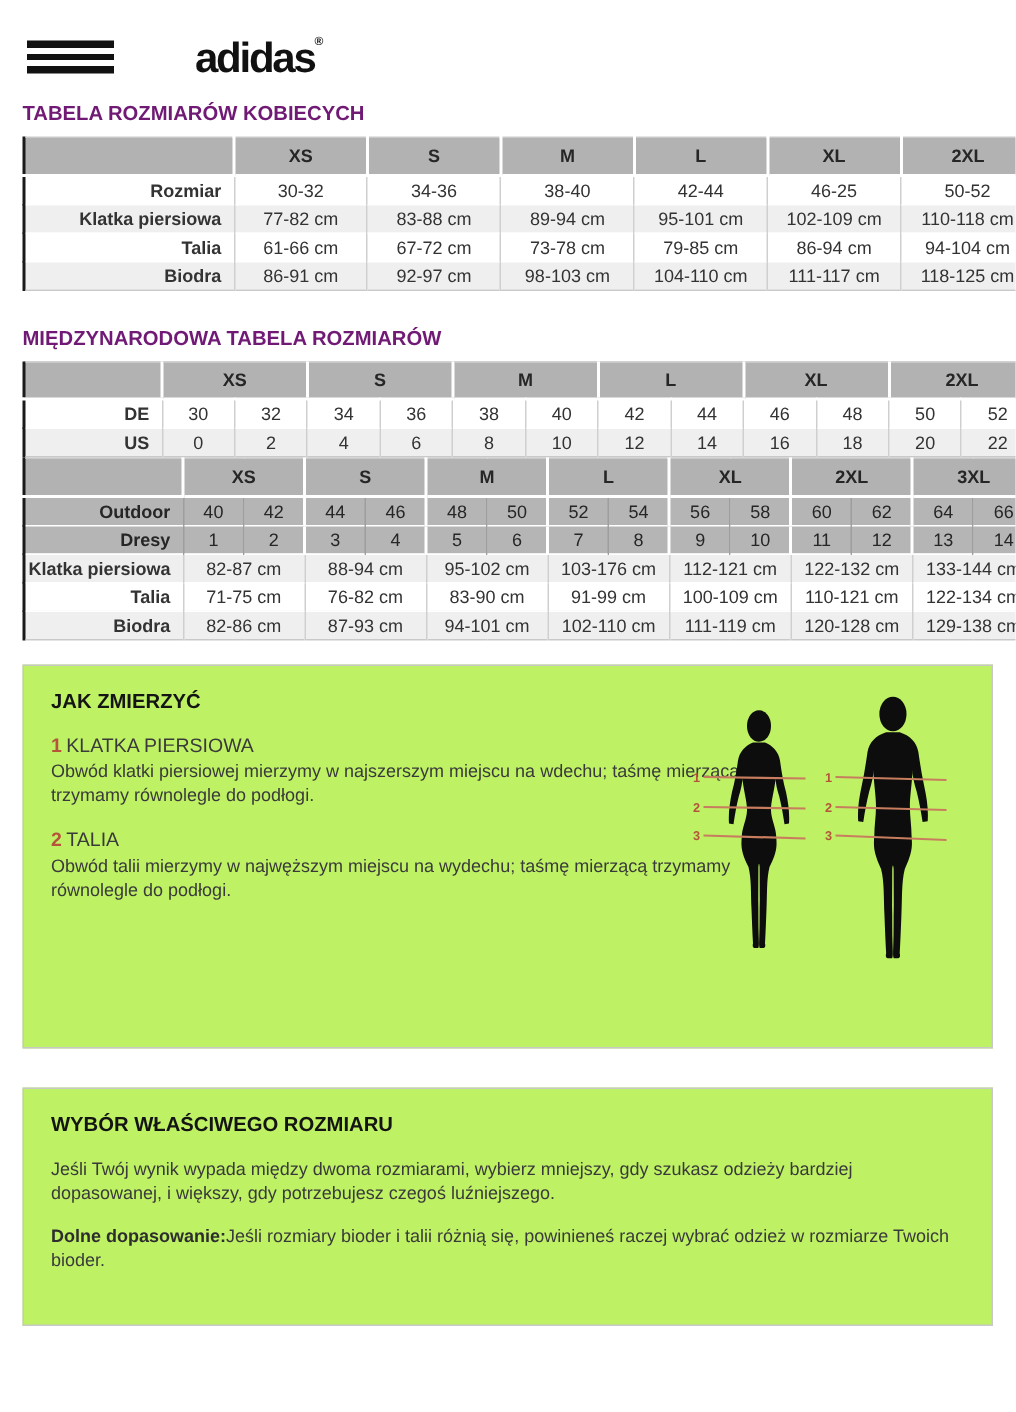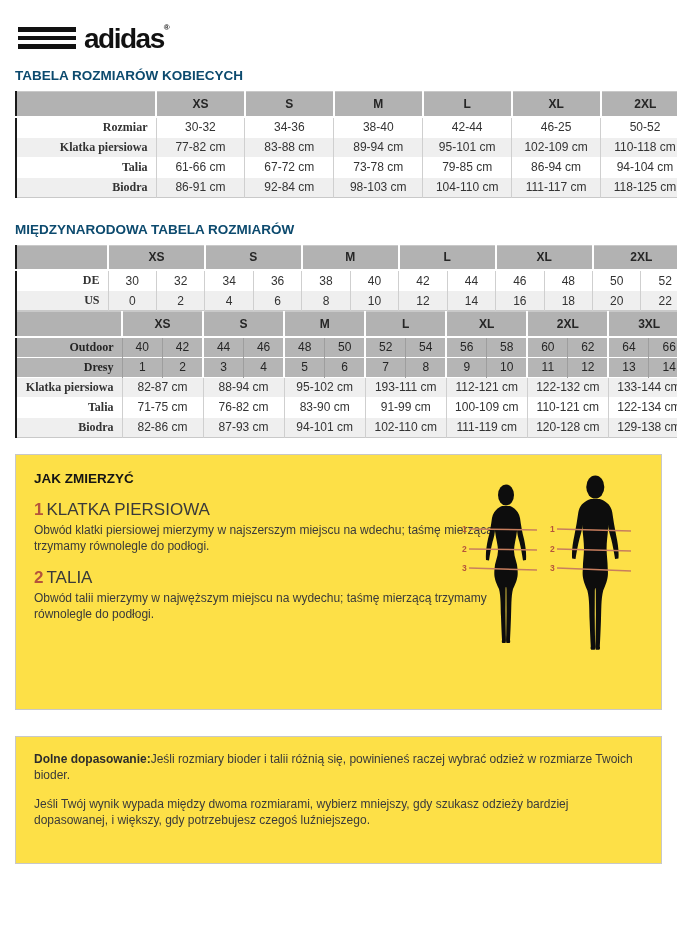--- a/index.html
+++ b/index.html
@@ -4,67 +4,67 @@
 <style>
   * { box-sizing: border-box; }
   html,body { margin:0; padding:0; }
   body {
     width: 677px; min-height: 941px; background:#fff;
     font-family: "Liberation Sans", sans-serif; color:#3a3a3a;
   }
   .page { padding: 20px 15px 18px 15px; }
 
   
-  .logo { display:flex; align-items:center; height:32px; margin:2px 0 14px 3px; }
+  .logo { display:flex; align-items:center; height:32px; margin:2px 0 14px 3px;gap:46px; }
   .stripes { display:flex; flex-direction:column; gap:4px; margin-right:8px; }
   .stripes .bar { width:58px; height:4.5px; background:#111; }
   .wordmark { font-size:28px; font-weight:bold; color:#111; letter-spacing:-1.5px; line-height:1; }
   .regmark { font-size:8px; vertical-align:18px; letter-spacing:0; }
 
-  .section-title { font-size:13.5px; font-weight:bold; color:#0c4a6e; margin:24px 0 8px 0; }
+  .section-title { font-size:13.5px; font-weight:bold; color:#701a75; margin:24px 0 8px 0; }
   .section-title.first { margin-top:14px; }
 
   
   table.size-table {
     border-collapse: collapse; table-layout: fixed; width:675px;
     font-size:12px; color:#333;
     border-top:1px solid #c9c9c9; border-right:1px solid #c9c9c9;
     border-bottom:1px solid #c9c9c9; border-left:2px solid #1a1a1a;
   }
   table.size-table thead th {
     background:#b2b2b2; color:#262626; font-weight:bold;
     height:25px; padding:2px; text-align:center;
     border-bottom:2px solid #fff;
   }
   table.size-table thead th + th { border-left:2px solid #fff; }
   table.size-table tbody th {
     text-align:right; font-weight:bold; padding:2px 8px 2px 2px;
-    height:19px; white-space:nowrap;font-family:Liberation Serif, serif;
+    height:19px; white-space:nowrap;
   }
   table.size-table tbody td {
     text-align:center; padding:2px 1px; height:19px;
     border-left:1px solid #cfcfcf; white-space:nowrap;
   }
   table.size-table tbody tr { border-top:1px solid #fff; }
   table.size-table tbody tr.alt { background:#efefef; }
   table.size-table tbody tr.gray th,
   table.size-table tbody tr.gray td { background:#b5b5b5; color:#262626; }
   table.size-table tbody tr.gray td { border-left:1px solid #9e9e9e; }
   table.size-table tbody tr.gray td.gstart { border-left:2px solid #fff; }
   col.lbl-w { width:140px; } col.lbl-i { width:92px; } col.lbl-m { width:106px; }
 
   
   .info-box {
-    border:1px solid #c8c8c8; background:#fde047; margin-top:18px;
+    border:1px solid #c8c8c8; background:#bef264; margin-top:18px;
     padding:14px 18px 16px 18px; position:relative;
   }
   .box-title { font-size:13.5px; font-weight:bold; color:#141414; margin:2px 0 14px 0; }
   .measure-box { min-height:256px; margin-top:16px; }
   .measure-item { width:470px; margin-bottom:14px; }
-  .measure-head { font-size:17px; color:#3a3a3a; margin-bottom:2px; }
+  .measure-head { font-size:13px; color:#3a3a3a; margin-bottom:2px; }
   .measure-num { font-weight:bold; color:#b5543b; margin-right:3px; }
   .measure-text, .advice-text { font-size:12px; line-height:1.35; color:#3a3a3a; }
   .advice-text { margin:0 0 13px 0; }
   .advice-text b { color:#2d2d2d; }
   .diagram { position:absolute; top:10px; right:10px; width:190px; height:210px; }
   .choice-box { margin-top:26px; padding-bottom:22px; }
 </style>
 </head>
 <body>
 
@@ -120,21 +120,21 @@
           <td colspan="1">61-66 cm</td>
           <td colspan="1">67-72 cm</td>
           <td colspan="1">73-78 cm</td>
           <td colspan="1">79-85 cm</td>
           <td colspan="1">86-94 cm</td>
           <td colspan="1">94-104 cm</td>
         </tr>
         <tr class="alt">
           <th>Biodra</th>
           <td colspan="1">86-91 cm</td>
-          <td colspan="1">92-84 cm</td>
+          <td colspan="1">92-97 cm</td>
           <td colspan="1">98-103 cm</td>
           <td colspan="1">104-110 cm</td>
           <td colspan="1">111-117 cm</td>
           <td colspan="1">118-125 cm</td>
         </tr>
       </tbody>
   </table>
 
   <div class="section-title">MIĘDZYNARODOWA TABELA ROZMIARÓW</div>
   <table class="size-table">
@@ -237,21 +237,21 @@
           <td colspan="1" class="gstart">11</td>
           <td colspan="1">12</td>
           <td colspan="1" class="gstart">13</td>
           <td colspan="1">14</td>
         </tr>
         <tr class="alt">
           <th>Klatka piersiowa</th>
           <td colspan="2">82-87 cm</td>
           <td colspan="2">88-94 cm</td>
           <td colspan="2">95-102 cm</td>
-          <td colspan="2">193-111 cm</td>
+          <td colspan="2">103-176 cm</td>
           <td colspan="2">112-121 cm</td>
           <td colspan="2">122-132 cm</td>
           <td colspan="2">133-144 cm</td>
         </tr>
         <tr class="">
           <th>Talia</th>
           <td colspan="2">71-75 cm</td>
           <td colspan="2">76-82 cm</td>
           <td colspan="2">83-90 cm</td>
           <td colspan="2">91-99 cm</td>
@@ -336,18 +336,19 @@
       </g>
       <g font-size="8.5" font-weight="bold" fill="#b5543b" font-family="Liberation Sans, sans-serif">
         <text x="89" y="67">1</text>
         <text x="89" y="87">2</text>
         <text x="89" y="106">3</text>
       </g>
     </svg>
   </div>
 
   <div class="info-box choice-box">
+    <div class="box-title">WYBÓR WŁAŚCIWEGO ROZMIARU</div>
+    <p class="advice-text">Jeśli Twój wynik wypada między dwoma rozmiarami, wybierz mniejszy, gdy szukasz odzieży bardziej dopasowanej, i większy, gdy potrzebujesz czegoś luźniejszego.</p>
     <p class="advice-text"><b>Dolne dopasowanie:</b><span>Jeśli rozmiary bioder i talii różnią się, powinieneś raczej wybrać odzież w rozmiarze Twoich bioder.</span></p>
-    <p class="advice-text">Jeśli Twój wynik wypada między dwoma rozmiarami, wybierz mniejszy, gdy szukasz odzieży bardziej dopasowanej, i większy, gdy potrzebujesz czegoś luźniejszego.</p>
 
   </div>
 
 </div>
 
 </body></html>

